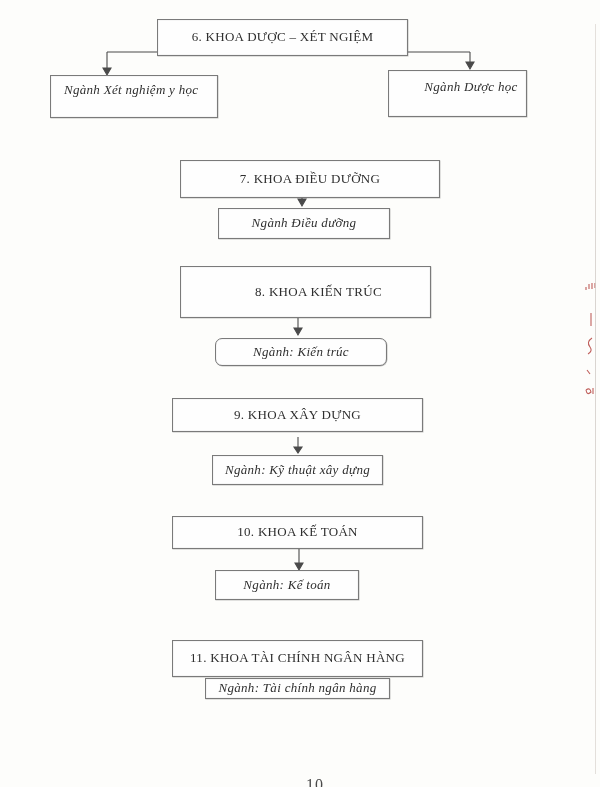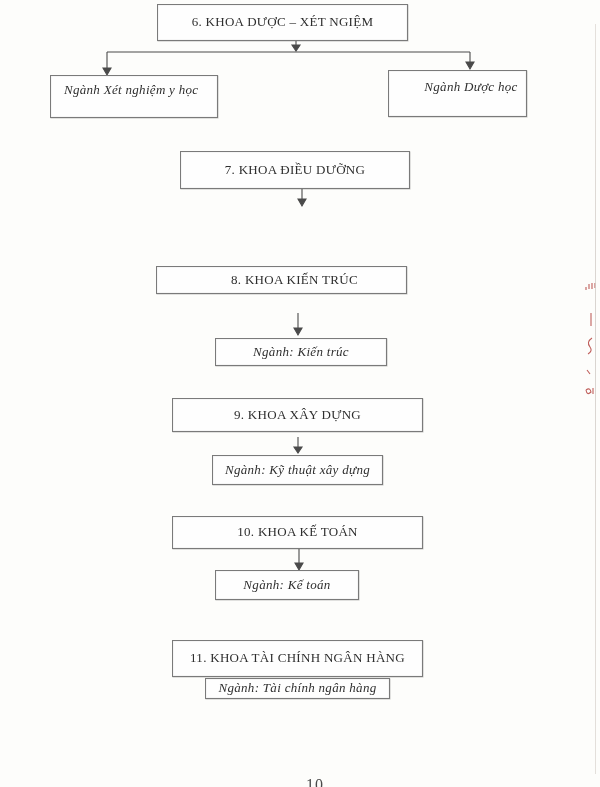--- a/index.html
+++ b/index.html
@@ -112,38 +112,41 @@
         <polygon points="295,563 303,563 299,570"></polygon>
       </g>
 
       <g>
         <line x1="297" y1="655" x2="297" y2="669"></line>
         <polygon points="293,669 301,669 297,676"></polygon>
       </g>
     </g>
   </svg>
 
-  <div class="node faculty" style="left:157px; top:4px; width:251px; height:37px;">
+  <div class="node faculty" style="left:157px; top:19px; width:251px; height:37px;">
     <span>6. KHOA DƯỢC – XÉT NGIỆM</span>
   </div>
   <div class="node major top-left" style="left:50px; top:75px; width:168px; height:43px;">
     <span>Ngành Xét nghiệm y học</span>
   </div>
   <div class="node major top-center" style="left:388px; top:70px; width:139px; height:47px;">
     <span>Ngành Dược học</span>
   </div>
 
-  <div class="node faculty" style="left:180px; top:151px; width:230px; height:38px;">
+  <div class="node faculty" style="left:180px; top:160px; width:260px; height:38px;">
     <span>7. KHOA ĐIỀU DƯỠNG</span>
   </div>
+  <div class="node major" style="left:218px; top:208px; width:172px; height:31px;">
+    <span>Ngành Điều dưỡng</span>
+  </div>
 
-  <div class="node faculty" style="left:156px; top:266px; width:251px; height:28px;padding-left:26px;">
+  <div class="node faculty" style="left:180px; top:266px; width:251px; height:52px;padding-left:26px;">
     <span>8. KHOA KIẾN TRÚC</span>
   </div>
-  <div class="node major" style="left:215px; top:338px; width:172px; height:28px;">
+  <div class="node major" style="left:215px; top:338px; width:172px; height:28px;border-radius:7px;">
     <span>Ngành: Kiến trúc</span>
   </div>
 
   <div class="node faculty" style="left:172px; top:398px; width:251px; height:34px;">
     <span>9. KHOA XÂY DỰNG</span>
   </div>
   <div class="node major" style="left:212px; top:455px; width:171px; height:30px;">
     <span>Ngành: Kỹ thuật xây dựng</span>
   </div>
 

